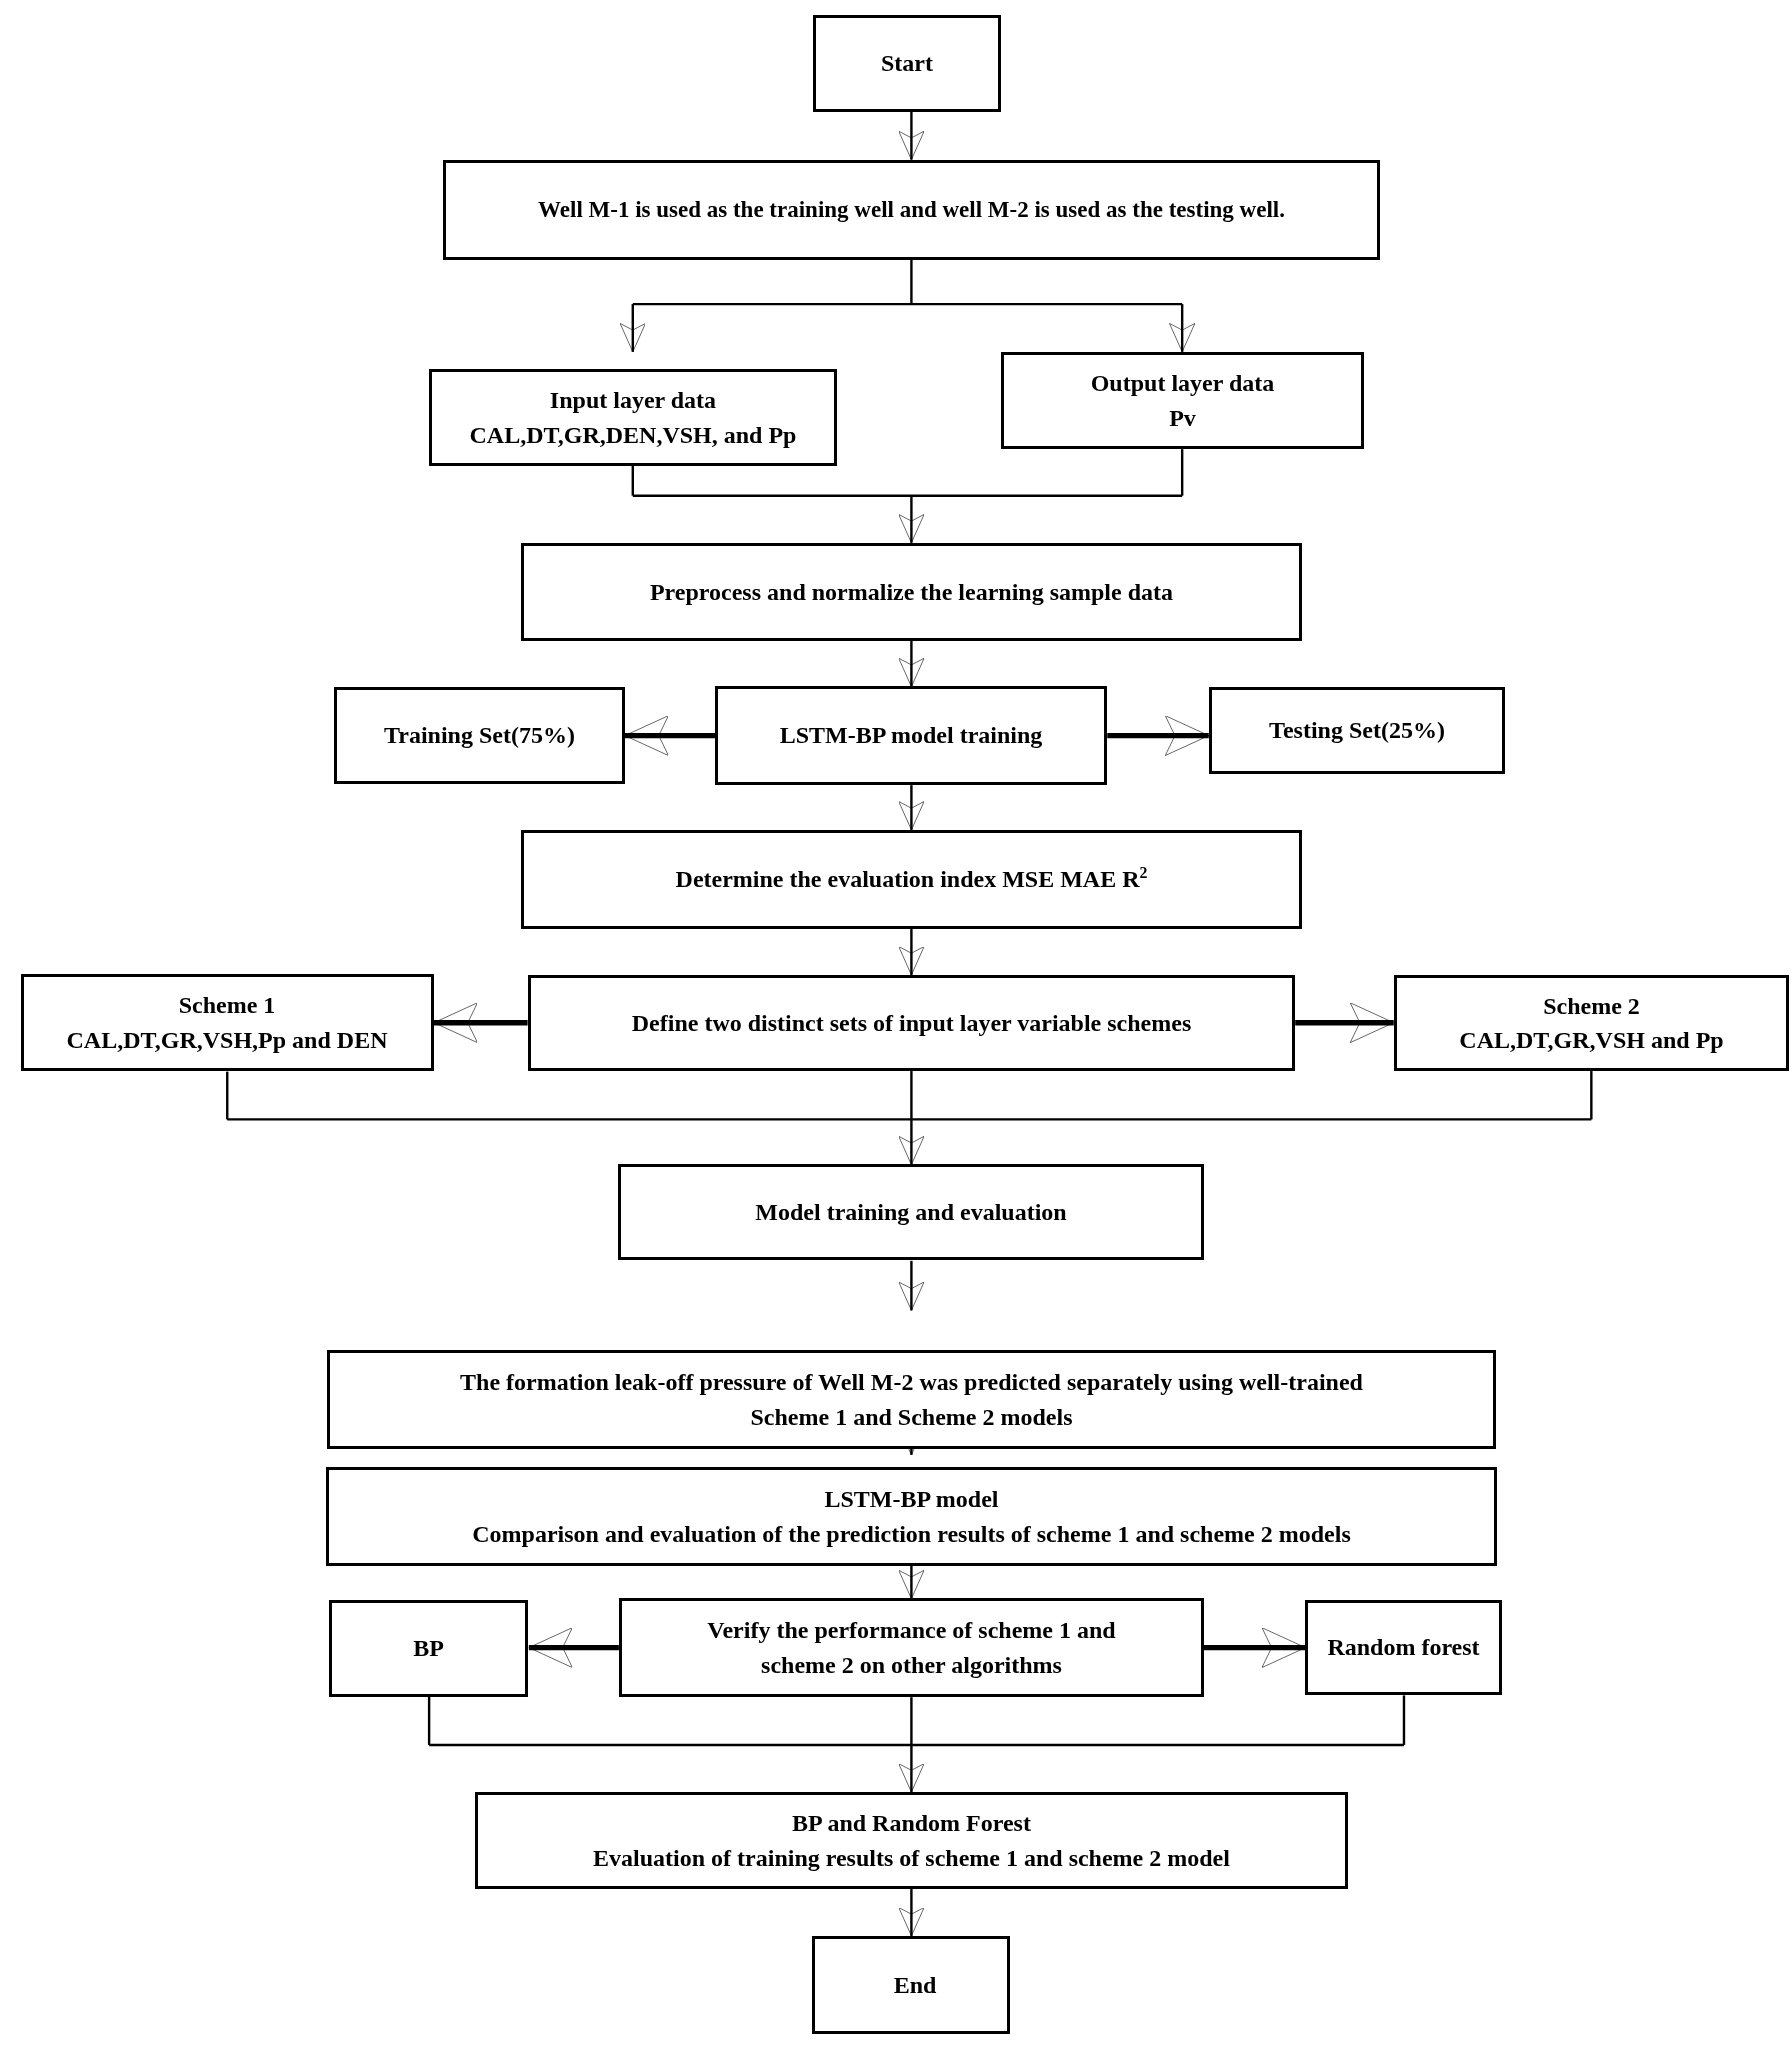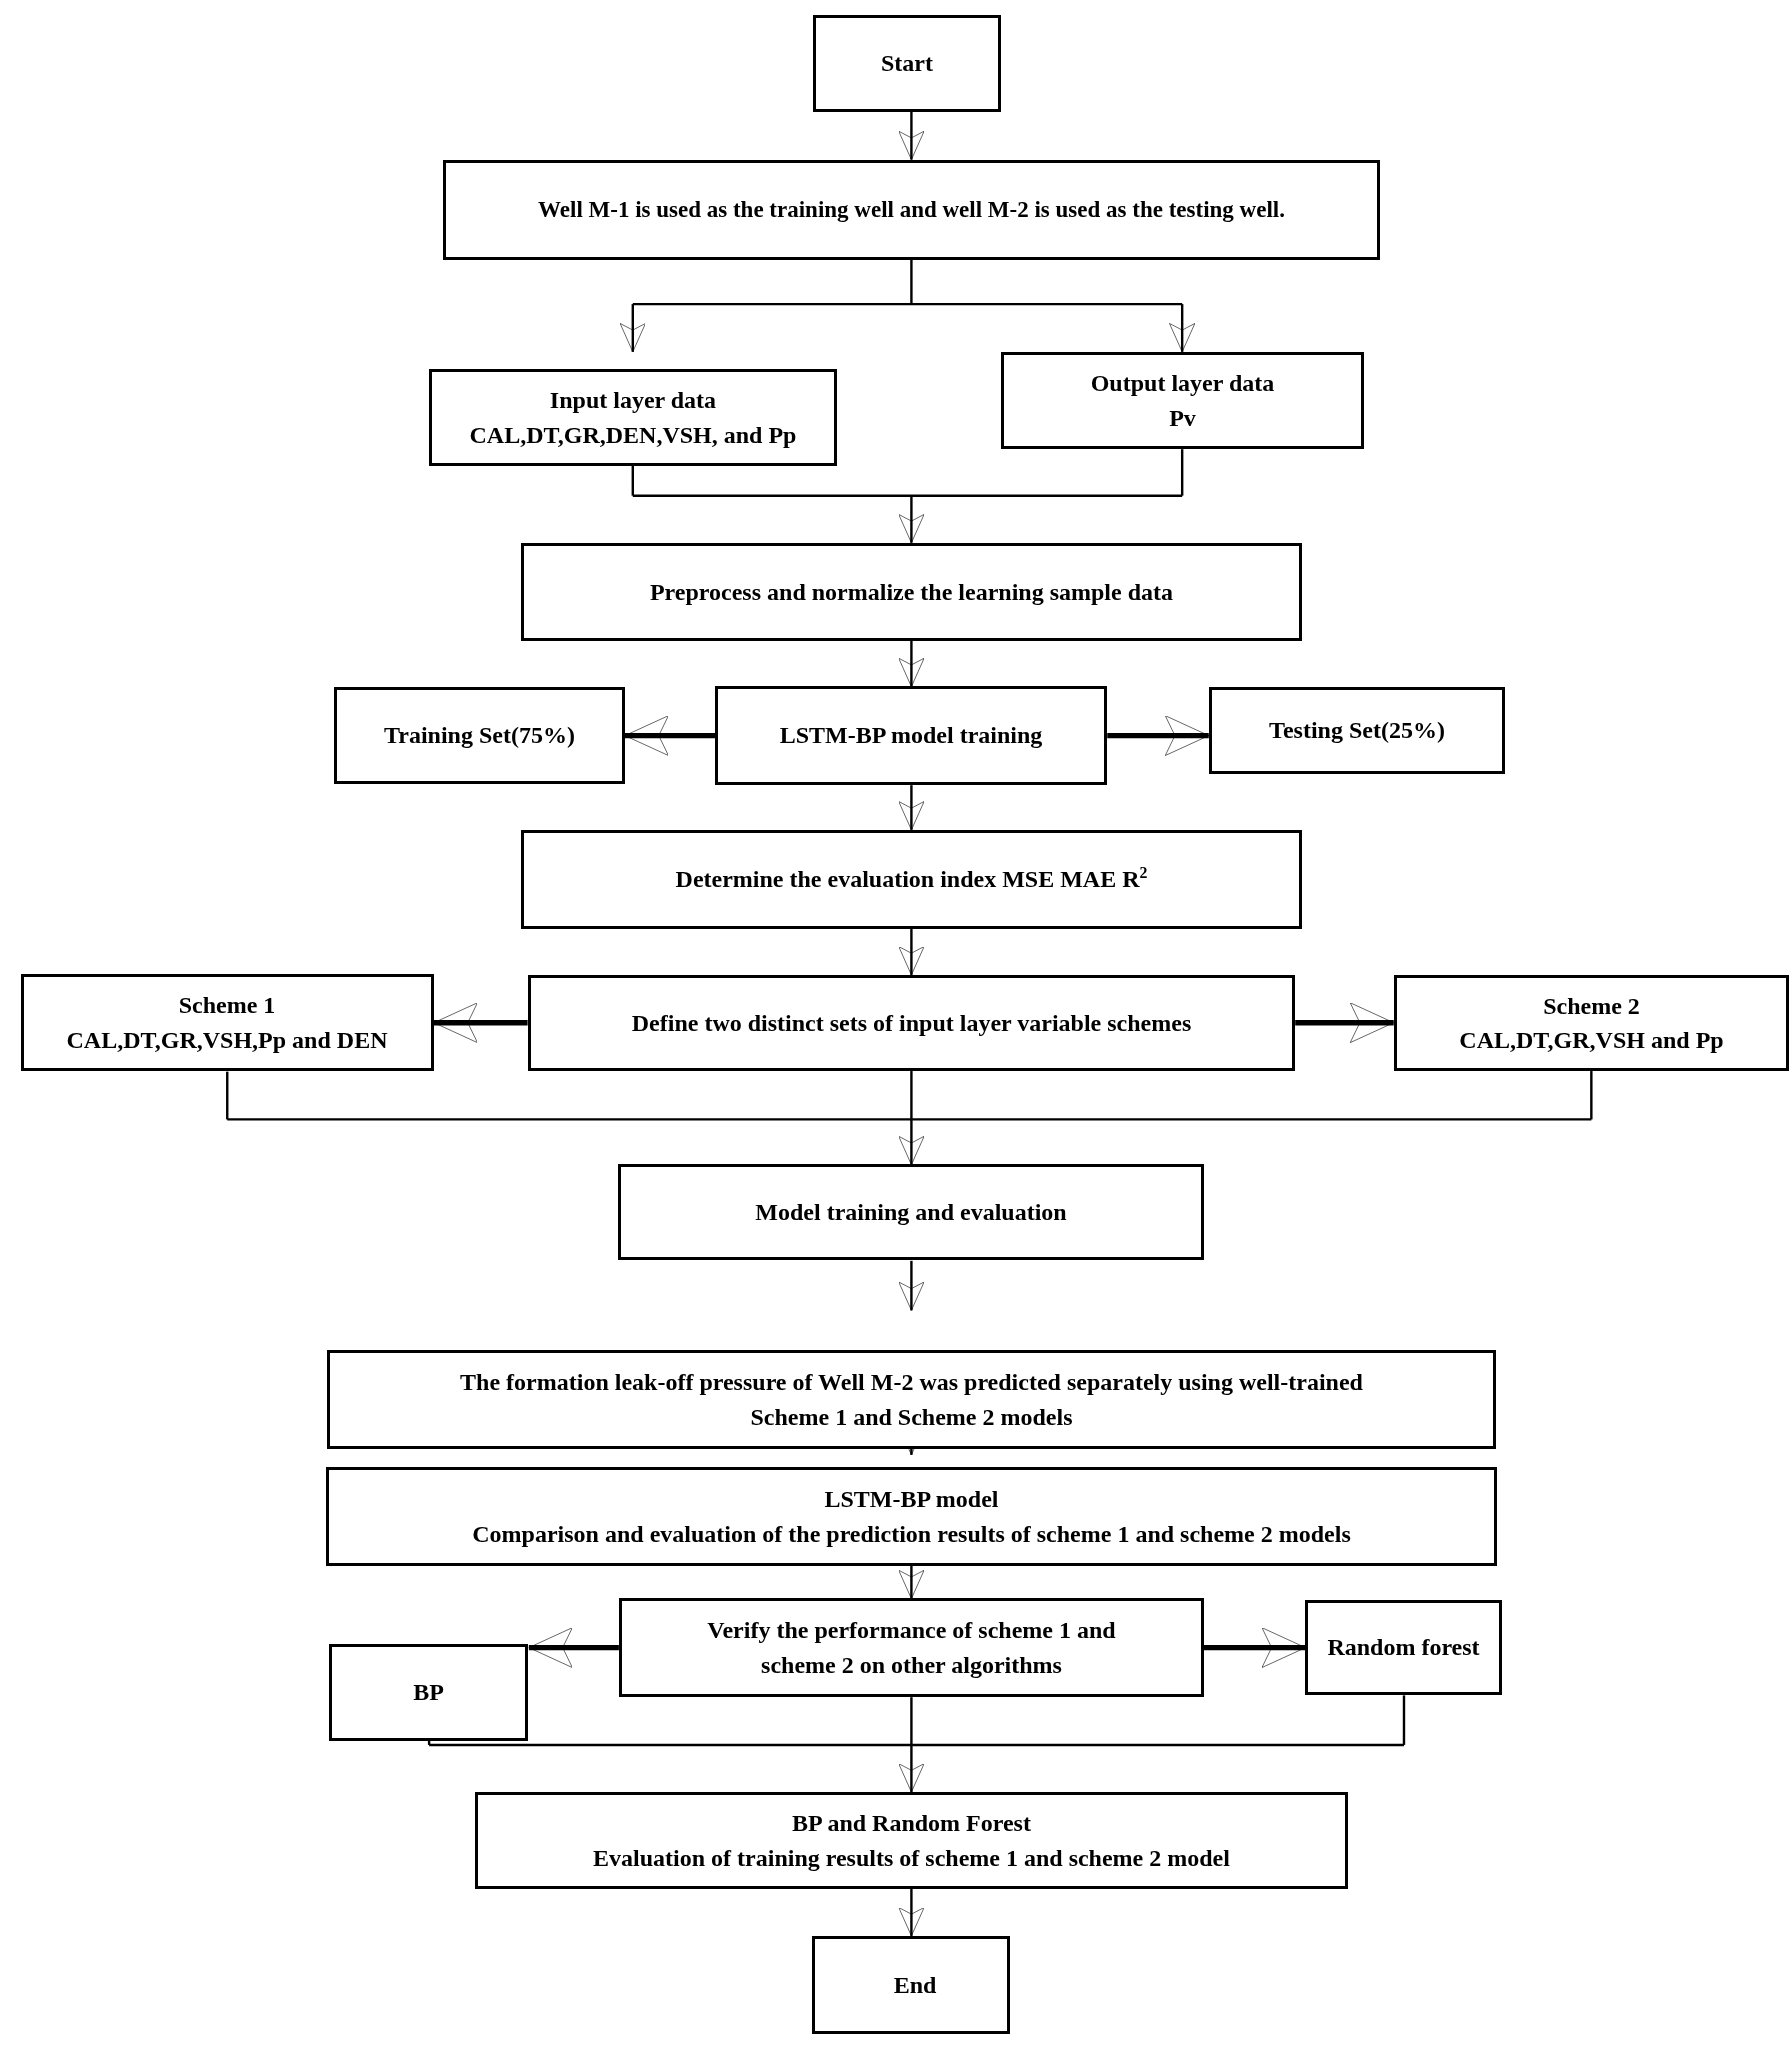--- a/index.html
+++ b/index.html
@@ -176,21 +176,21 @@
   <div class="node" id="n-predict" style="left:327px;top:1310px;width:1169px;height:99px;margin-top:40px;">
     <div class="lbl">The formation leak-off pressure of Well M-2 was predicted separately using well-trained</div>
     <div class="lbl">Scheme 1 and Scheme 2 models</div>
   </div>
 
   <div class="node" id="n-comparison" style="left:326px;top:1455px;width:1171px;height:99px;margin-top:12px;">
     <div class="lbl">LSTM-BP model</div>
     <div class="lbl">Comparison and evaluation of the prediction results of scheme 1 and scheme 2 models</div>
   </div>
 
-  <div class="node" id="n-bp" style="left:329px;top:1600px;width:199px;height:97px;margin-top:44px;">
+  <div class="node" id="n-bp" style="left:329px;top:1600px;width:199px;height:97px;">
     <div class="lbl">BP</div>
   </div>
 
   <div class="node" id="n-verify" style="left:619px;top:1598px;width:585px;height:99px;">
     <div class="lbl">Verify the performance of scheme 1 and</div>
     <div class="lbl">scheme 2 on other algorithms</div>
   </div>
 
   <div class="node" id="n-rf" style="left:1305px;top:1600px;width:197px;height:95px;">
     <div class="lbl">Random forest</div>

